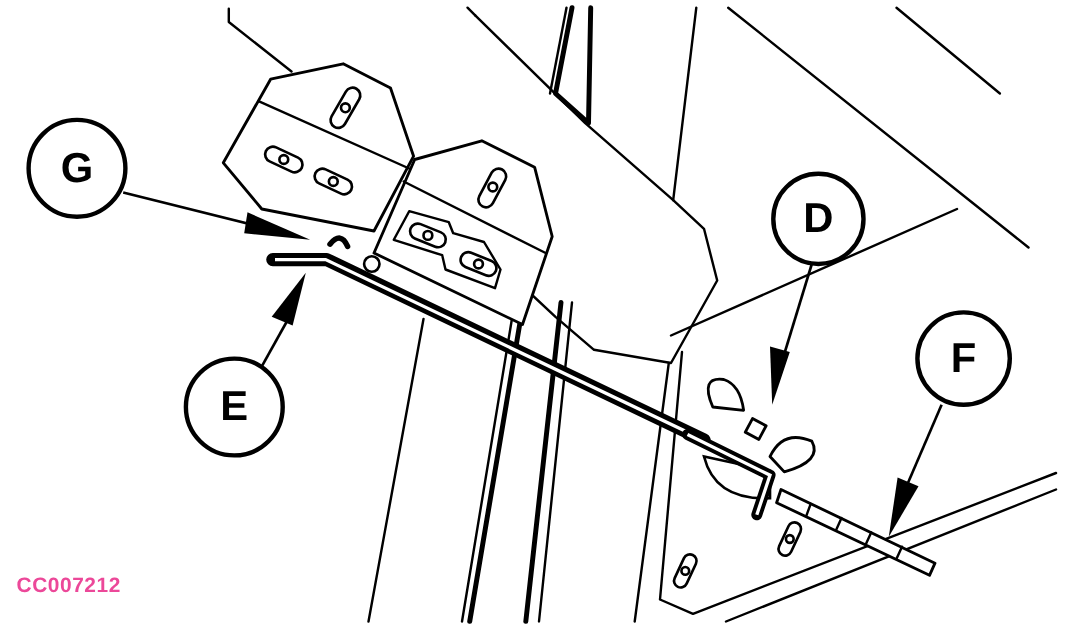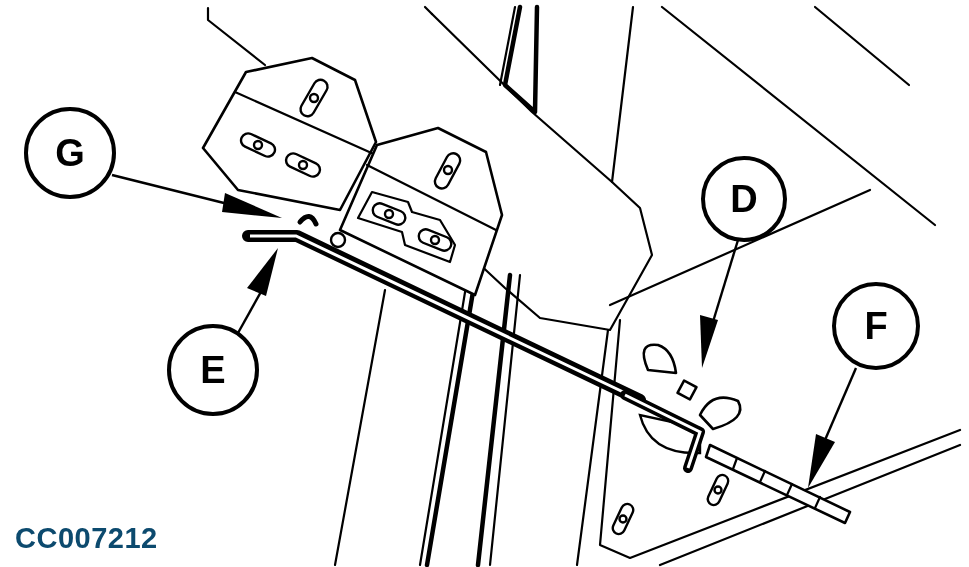--- a/index.html
+++ b/index.html
@@ -6,21 +6,21 @@
     body { width: 969px; height: 567px; overflow: hidden; position: relative; font-family: "Liberation Sans", sans-serif; }
     #diagram { position: absolute; left: 0; top: 0; width: 969px; height: 567px; }
     .ln { stroke: #000; fill: none; stroke-width: 2.2; stroke-linecap: round; stroke-linejoin: round; }
     .thick { stroke: #000; fill: none; stroke-width: 4.5; stroke-linecap: round; stroke-linejoin: round; }
     .plate { stroke: #000; fill: #fff; stroke-width: 2.6; stroke-linejoin: round; }
     .slot { stroke: #000; fill: #fff; stroke-width: 2.4; }
     .callout-circle { stroke: #000; fill: #fff; stroke-width: 4; }
     .callout-text { font-family: "Liberation Sans", sans-serif; font-weight: bold; font-size: 38px; fill: #000; text-anchor: middle; dominant-baseline: central; }
     .leader { stroke: #000; stroke-width: 2.4; fill: none; }
     .arrowhead { fill: #000; stroke: none; }
-    #figure-id { position: absolute; left: 15px; top: 522px; font-weight: bold; font-size: 29px; color: #0c4a6e; letter-spacing: 0.5px; }
+    #figure-id { position: absolute; left: 15px; top: 522px; font-weight: bold; font-size: 19px; color: #ec4899; letter-spacing: 0.5px; }
   </style>
 </head>
 <body>
 
 <svg id="diagram" viewBox="0 0 969 567" xmlns="http://www.w3.org/2000/svg">
 
   <g>
     <polyline class="ln" points="208,8 208,20 265,65"></polyline>
     <line class="ln" x1="425" y1="7" x2="432" y2="14"></line>
     <polyline class="ln" points="432,14 532,112 612,182 640,208 652,255 610,330 540,318 505,288 475,260"></polyline>

